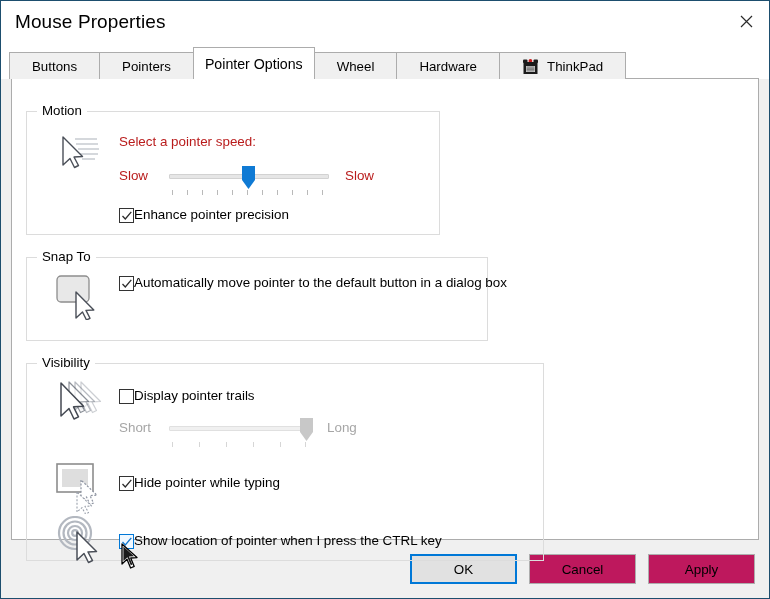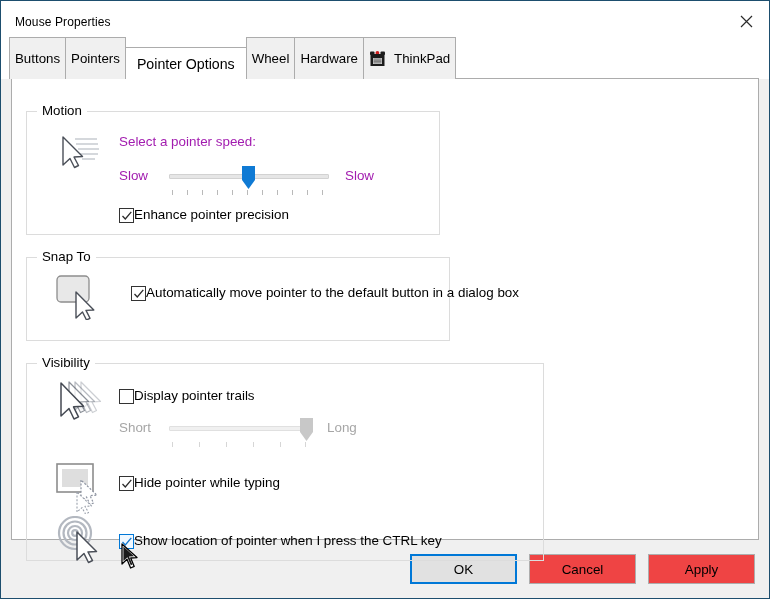--- a/index.html
+++ b/index.html
@@ -22,21 +22,21 @@
   
   .titlebar {
     height: 41px;
     background: #ffffff;
     display: flex;
     align-items: center;
     flex: 0 0 auto;
     position: relative;
   }
   .title-text {
-    font-size: 12px;
+    font-size: 19px;
     color: #000000;
     padding-left: 14px;
     letter-spacing: 0.1px;
   }
   .close-btn {
     position: absolute;
     right: 0; top: 0;
     width: 46px; height: 40px;
     display: flex; align-items: center; justify-content: center;
     cursor: default;
@@ -53,22 +53,22 @@
   }
   .tabstrip {
     display: flex;
     align-items: flex-end;
     height: 37px;
     position: relative;
     z-index: 2;
   }
   .tab {
     box-sizing: border-box;
-    height: 42px;
-    padding: 0 5px;
+    height: 27px;
+    padding: 0 22px;
     margin-right: -1px;
     background: #f0f0f0;
     border: 1px solid #acacac;
     border-bottom: none;
     display: flex;
     align-items: center;
     font-size: 13.3px;
     color: #000;
     cursor: default;
     white-space: nowrap;
@@ -135,21 +135,21 @@
   .cbrow .lbl {
     font-size: 13.4px;
     color: #000;
     line-height: 16px;
     margin-top: -1px;
   }
 
   .plain-label {
     position: absolute;
     font-size: 13.4px;
-    color: #a21caf;
+    color: #b91c1c;
     white-space: nowrap;
   }
   .plain-label.dim { color: #a6a6a6; }
 
   
   .slider { position: absolute; }
   .track {
     position: absolute;
     left: 0; top: 0;
     height: 5px;
@@ -182,21 +182,21 @@
     background: #f0f0f0;
     display: flex;
     align-items: center;
     justify-content: flex-end;
     padding-right: 14px;
     gap: 12px;
   }
   .btn {
     box-sizing: border-box;
     width: 107px; height: 30px;
-    background: #ef4444;
+    background: #be185d;
     border: 1px solid #adadad;
     font-size: 13.4px;
     color: #000;
     display: flex; align-items: center; justify-content: center;
     font-family: "Liberation Sans", sans-serif;
     cursor: default;
   }
   .btn.default {
     border: 2px solid #0078d7;
     background: #e1e1e1;
@@ -306,31 +306,31 @@
       <div class="cbrow" style="left:92px; top:96px;">
         <span class="cb">
           <svg width="12" height="12" viewBox="0 0 12 12">
             <path d="M1.5 6 L4.3 9 L10.3 1.8" stroke="#2b2b2b" stroke-width="1.3" fill="none"></path>
           </svg>
         </span>
         <span class="lbl">Enhance pointer precision</span>
       </div>
     </div>
 
-    <div class="group" style="left:14px; top:178px; width:424px; height:84px;">
+    <div class="group" style="left:14px; top:178px; width:462px; height:84px;">
       <div class="group-title">Snap To</div>
 
       <div class="icon-box" style="left:28px; top:14px;">
         <svg width="50" height="48" viewBox="0 0 50 48">
           <rect x="2" y="4" width="32" height="26" rx="4" fill="#e8e8e8" stroke="#8d8d8d" stroke-width="1.3"></rect>
           <path d="M21 20 L21 46 L27.5 40 L31.5 48 L35 46.3 L31 38.4 L38.8 38 Z" fill="#ffffff" stroke="#4a4f58" stroke-width="1.4" stroke-linejoin="round"></path>
         </svg>
       </div>
 
-      <div class="cbrow" style="left:92px; top:28px; width:400px;justify-content:flex-end;">
+      <div class="cbrow" style="left:92px; top:18px; width:400px;">
         <span class="cb">
           <svg width="12" height="12" viewBox="0 0 12 12">
             <path d="M1.5 6 L4.3 9 L10.3 1.8" stroke="#2b2b2b" stroke-width="1.3" fill="none"></path>
           </svg>
         </span>
         <span class="lbl" style="max-width:382px;">Automatically move pointer to the default button in a dialog box</span>
       </div>
     </div>
 
     <div class="group" style="left:14px; top:284px; width:518px; height:198px;">

